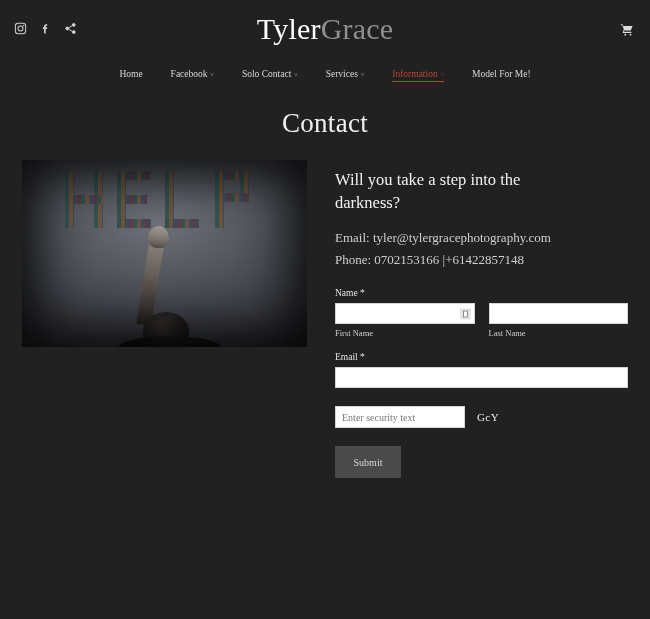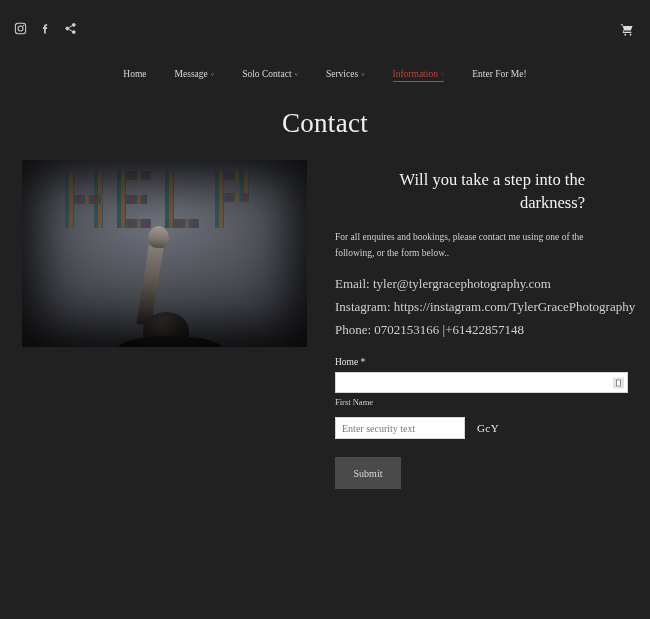--- a/index.html
+++ b/index.html
@@ -195,21 +195,20 @@
     padding-top: 10px;
   }
 
   .headline {
     font-family: "Liberation Serif", serif;
     font-size: 16.5px;
     line-height: 1.38;
     color: #f2f2f2;
     font-weight: normal;
     max-width: 250px;
-    text-align: right;
   }
 
   .intro {
     font-size: 9.5px;
     line-height: 1.72;
     color: #cfcfcf;
     margin-top: 14px;
     max-width: 272px;
   }
 
@@ -296,21 +295,21 @@
     transform-origin: right center;
     transform: rotate(-45deg);
   }
   .resize-grip:before { width: 8px; bottom: 1px; }
   .resize-grip:after  { width: 4px; bottom: 4px; }
 
   .captcha-row {
     display: flex;
     align-items: center;
     gap: 12px;
-    margin-top: 10px;
+    margin-top: 18px;
   }
   .captcha-input { width: 130px; }
   .captcha-input input.txt { height: 22px; }
   input.txt::placeholder { color: #787878; }
   .captcha-text {
     font-family: "Liberation Serif", serif;
     font-size: 11px;
     color: #f0f0f0;
     letter-spacing: .4px;
   }
@@ -349,52 +348,55 @@
       <svg viewBox="0 0 24 24" width="13" height="13" fill="none" stroke="currentColor" stroke-width="1.8">
         <circle cx="18" cy="5.4" r="2.6" fill="currentColor"></circle>
         <circle cx="6" cy="12" r="2.6" fill="currentColor"></circle>
         <circle cx="18" cy="18.6" r="2.6" fill="currentColor"></circle>
         <line x1="8.3" y1="10.8" x2="15.7" y2="6.6"></line>
         <line x1="8.3" y1="13.2" x2="15.7" y2="17.4"></line>
       </svg>
     </span>
   </div>
 
+  <div class="brand">
+    <span class="b1">Tyler</span><span class="b2">Grace</span>
+  </div>
 
   <div class="cart">
     <svg viewBox="0 0 24 24" width="14" height="14" fill="currentColor">
       <path d="M1.5 2h3l1 3h16l-3 8H7l-.5 2h13v2H4.5l2-6.5L4 4H1.5V2z"></path>
       <circle cx="9" cy="20" r="1.6"></circle>
       <circle cx="18" cy="20" r="1.6"></circle>
     </svg>
   </div>
 </div>
 
 <div class="nav">
   <span class="item">
     <span>Home</span>
   </span>
   <span class="item">
-    <span>Message</span>
+    <span>Facebook</span>
     <span class="caret">˅</span>
   </span>
   <span class="item">
     <span>Solo Contact</span>
     <span class="caret">˅</span>
   </span>
   <span class="item">
     <span>Services</span>
     <span class="caret">˅</span>
   </span>
   <span class="item active">
     <span>Information</span>
     <span class="caret">˅</span>
   </span>
   <span class="item">
-    <span>Enter For Me!</span>
+    <span>Model For Me!</span>
   </span>
 </div>
 
 <h1 class="page-title">Contact</h1>
 
 <div class="content">
 
   <div class="photo-wrap">
     <div class="photo">
       <div class="helpword">
@@ -429,43 +431,51 @@
       <div class="head"></div>
       <div class="shoulder"></div>
       <div class="vig"></div>
     </div>
   </div>
 
   <div class="col-right">
 
     <h2 class="headline">Will you take a step into the darkness?</h2>
 
-    <p class="intro">For all enquires and bookings, please contact me using one of the following, or the form below..</p>
 
     <div class="details">
       <div>Email: tyler@tylergracephotography.com</div>
-      <div>Instagram: https://instagram.com/TylerGracePhotography</div>
       <div>Phone: 0702153166  |+61422857148</div>
     </div>
 
     <div class="form">
 
-      <div class="fld-label">Home *</div>
+      <div class="fld-label">Name *</div>
       <div class="row2">
         <div class="half">
           <div class="input-wrap">
             <input class="txt" type="text" placeholder="" style="">
             <span class="autofill-icon">
                 <i></i>
               </span>
           </div>
           <div class="sublabel">First Name</div>
         </div>
+        <div class="half">
+          <div class="input-wrap">
+            <input class="txt" type="text" placeholder="" style="">
+          </div>
+          <div class="sublabel">Last Name</div>
+        </div>
       </div>
 
+      <div class="grp">
+        <div class="fld-label">Email *</div>
+        <input class="txt" type="text" placeholder="" style="">
+      </div>
 
 
       <div class="captcha-row">
         <div class="captcha-input">
           <input class="txt" type="text" placeholder="Enter security text" style="">
         </div>
         <span class="captcha-text">GcY</span>
       </div>
 
       <button class="submit-btn">Submit</button>

